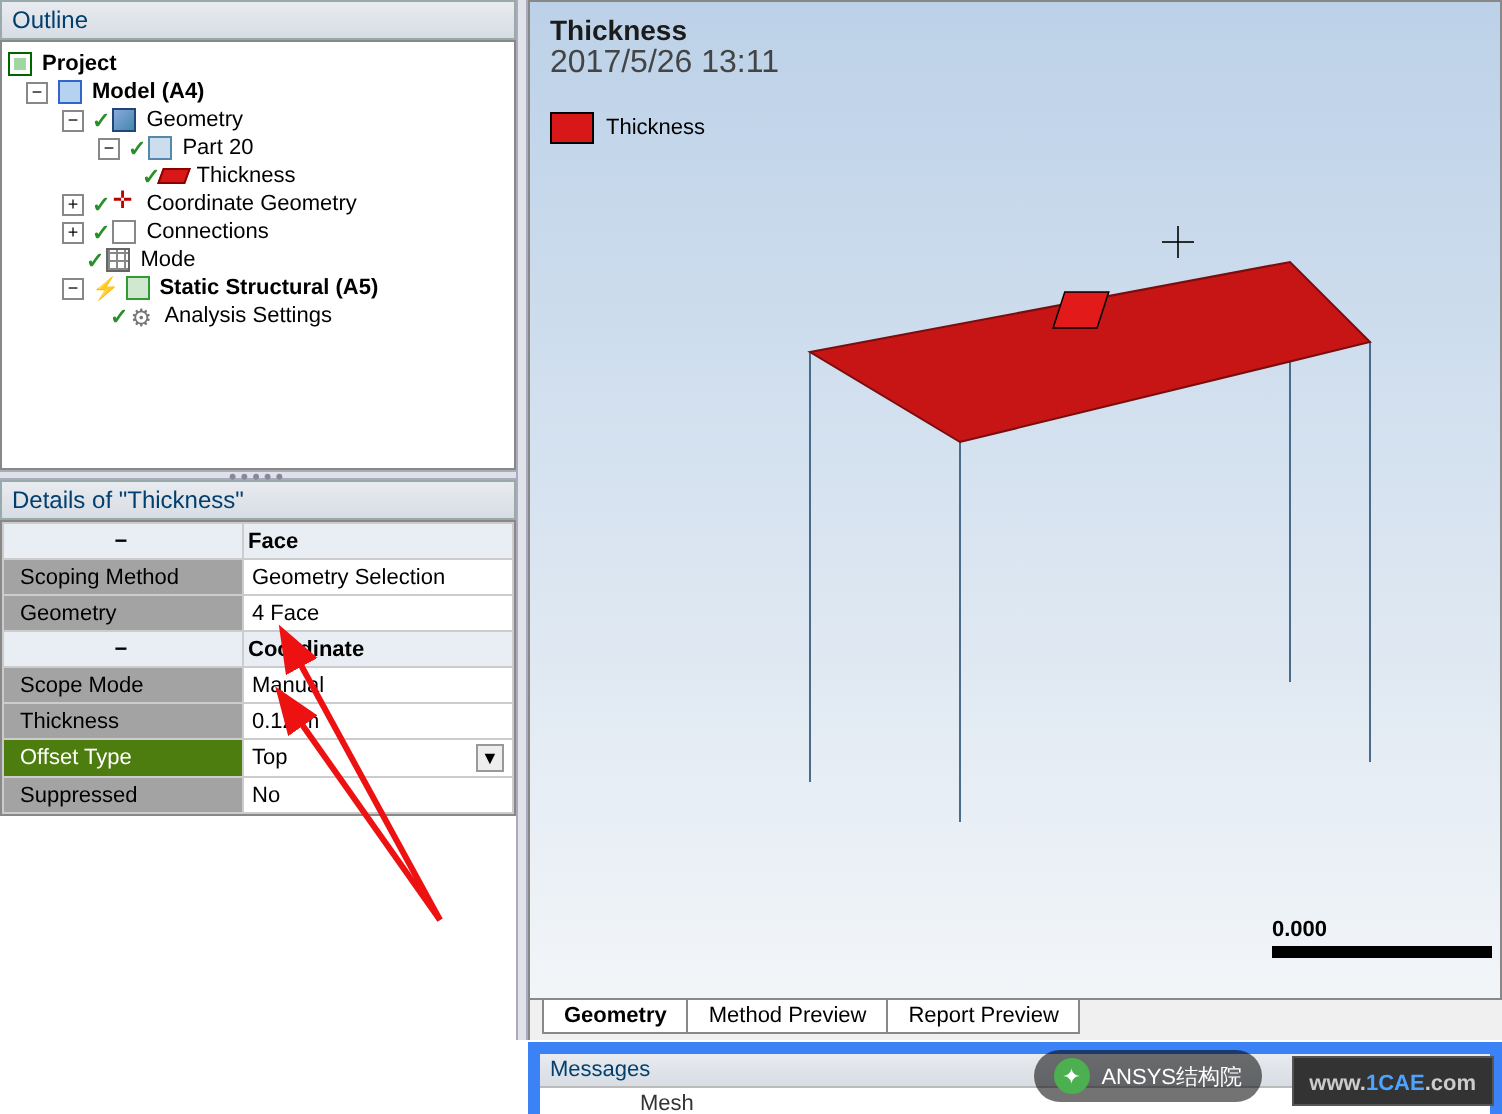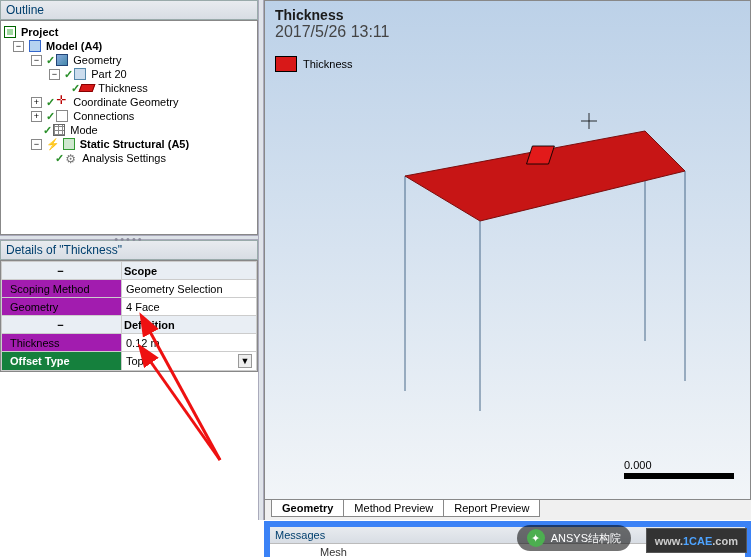--- a/index.html
+++ b/index.html
@@ -20,35 +20,35 @@
 .lightning::before { content: "⚡"; color: #e6c200; }
 
 .splitter { height: 5px; background: #dde2e8; border-top: 1px solid #aab; border-bottom: 1px solid #aab; position: relative; }
 .splitter::after { content: "•••••"; position: absolute; left: 50%; top: -3px; transform: translateX(-50%); color: #889; letter-spacing: 2px; }
 
 .details-panel { border: 1px solid #888; background: #fff; }
 .prop-table { width: 100%; border-collapse: collapse; }
 .prop-table td { border: 1px solid #ccc; padding: 2px 4px; height: 18px; }
 .prop-table tr.section td { background: #e9eef4; font-weight: bold; padding-left: 2px; }
 .prop-table tr.section td.toggle { width: 12px; text-align: center; background: #e9eef4; }
-.prop-table td.k { width: 120px; background: #a21caf; }
+.prop-table td.k { width: 120px; background: #a3a3a3; }
 .prop-table td.k-indent { padding-left: 8px; }
-.prop-table tr.selected td.k { background: #15803d; color: #fff; font-weight: bold; }
+.prop-table tr.selected td.k { background: #4d7c0f; color: #fff; }
 .dd { display: flex; justify-content: space-between; align-items: center; }
 .dd .arrow { border: 1px solid #999; width: 14px; height: 14px; text-align: center; line-height: 12px; font-size: 9px; background: #eee; }
 
 
 .viewport { position: absolute; left: 264px; top: 0; right: 0; height: 500px; background: linear-gradient(#bcd1e8,#f2f5f8); border: 1px solid #888; overflow: hidden; }
 .vp-title { position: absolute; left: 10px; top: 6px; }
 .vp-title .t { font-weight: bold; font-size: 14px; color: #1b1b1b; }
 .vp-title .d { font-size: 16px; color: #444; }
 .legend { position: absolute; left: 10px; top: 55px; display: flex; align-items: center; gap: 6px; }
 .legend .sw { width: 22px; height: 16px; background: #d81818; border: 1px solid #000; }
 .watermark { position: absolute; left: 50%; top: 52%; transform: translate(-50%,-50%); font-size: 34px; color: rgba(255,255,255,0.5); font-weight: bold; letter-spacing: 1px; }
-.scale { position: absolute; right: 16px; bottom: 20px; }
+.scale { position: absolute; right: 4px; bottom: 20px; font-weight: bold; }
 .scale .num { font-size: 11px; }
 .scale .bar { width: 110px; height: 6px; background: #000; margin-top: 2px; }
 
 .vp-tabs { position: absolute; left: 264px; top: 500px; right: 0; height: 20px; display: flex; align-items: flex-start; background: #f0f0f0; border-left: 1px solid #888; }
 .vp-tabs .tab { padding: 2px 10px; border: 1px solid #888; border-top: none; background: #fff; margin-right: -1px; font-size: 11px; }
 .vp-tabs .tab.active { font-weight: bold; }
 
 .messages { position: absolute; left: 264px; top: 521px; right: 0; border: 6px solid #3b82f6; }
 .messages .hdr { background: linear-gradient(#e8ebef,#d8dde4); padding: 2px 5px; color: #003f6e; }
 .messages .cols { border-top: 1px solid #bbb; padding: 2px 50px; background: #fff; color: #333; }
@@ -165,46 +165,54 @@
       </div>
     </div>
   </div>
   <div class="splitter"></div>
   <div class="panel-title">Details of "Thickness"</div>
   <div class="details-panel">
     <table class="prop-table">
       <tbody>
           <tr class="section">
             <td class="toggle">−</td>
-            <td colspan="2">Scope</td>
+            <td colspan="2">Face</td>
           </tr>
       <tr>
             <td class="k k-indent">Scoping Method</td>
             <td>Geometry Selection</td>
           </tr>
       <tr>
             <td class="k k-indent">Geometry</td>
             <td>4 Face</td>
           </tr>
       <tr class="section">
             <td class="toggle">−</td>
-            <td colspan="2">Definition</td>
+            <td colspan="2">Coordinate</td>
+          </tr>
+      <tr>
+            <td class="k k-indent">Scope Mode</td>
+            <td>Manual</td>
           </tr>
       <tr>
             <td class="k k-indent">Thickness</td>
             <td>0.12 m</td>
           </tr>
       <tr class="selected">
             <td class="k k-indent">Offset Type</td>
             <td>
               <div class="dd">
                 <span>Top</span>
                 <span class="arrow">▼</span>
               </div>
             </td>
+          </tr>
+      <tr>
+            <td class="k k-indent">Suppressed</td>
+            <td>No</td>
           </tr>
     </tbody>
       </table>
   </div>
 </div>
 
 <div class="sep-bar"></div>
 
 <div class="viewport">
   <div class="vp-title">

